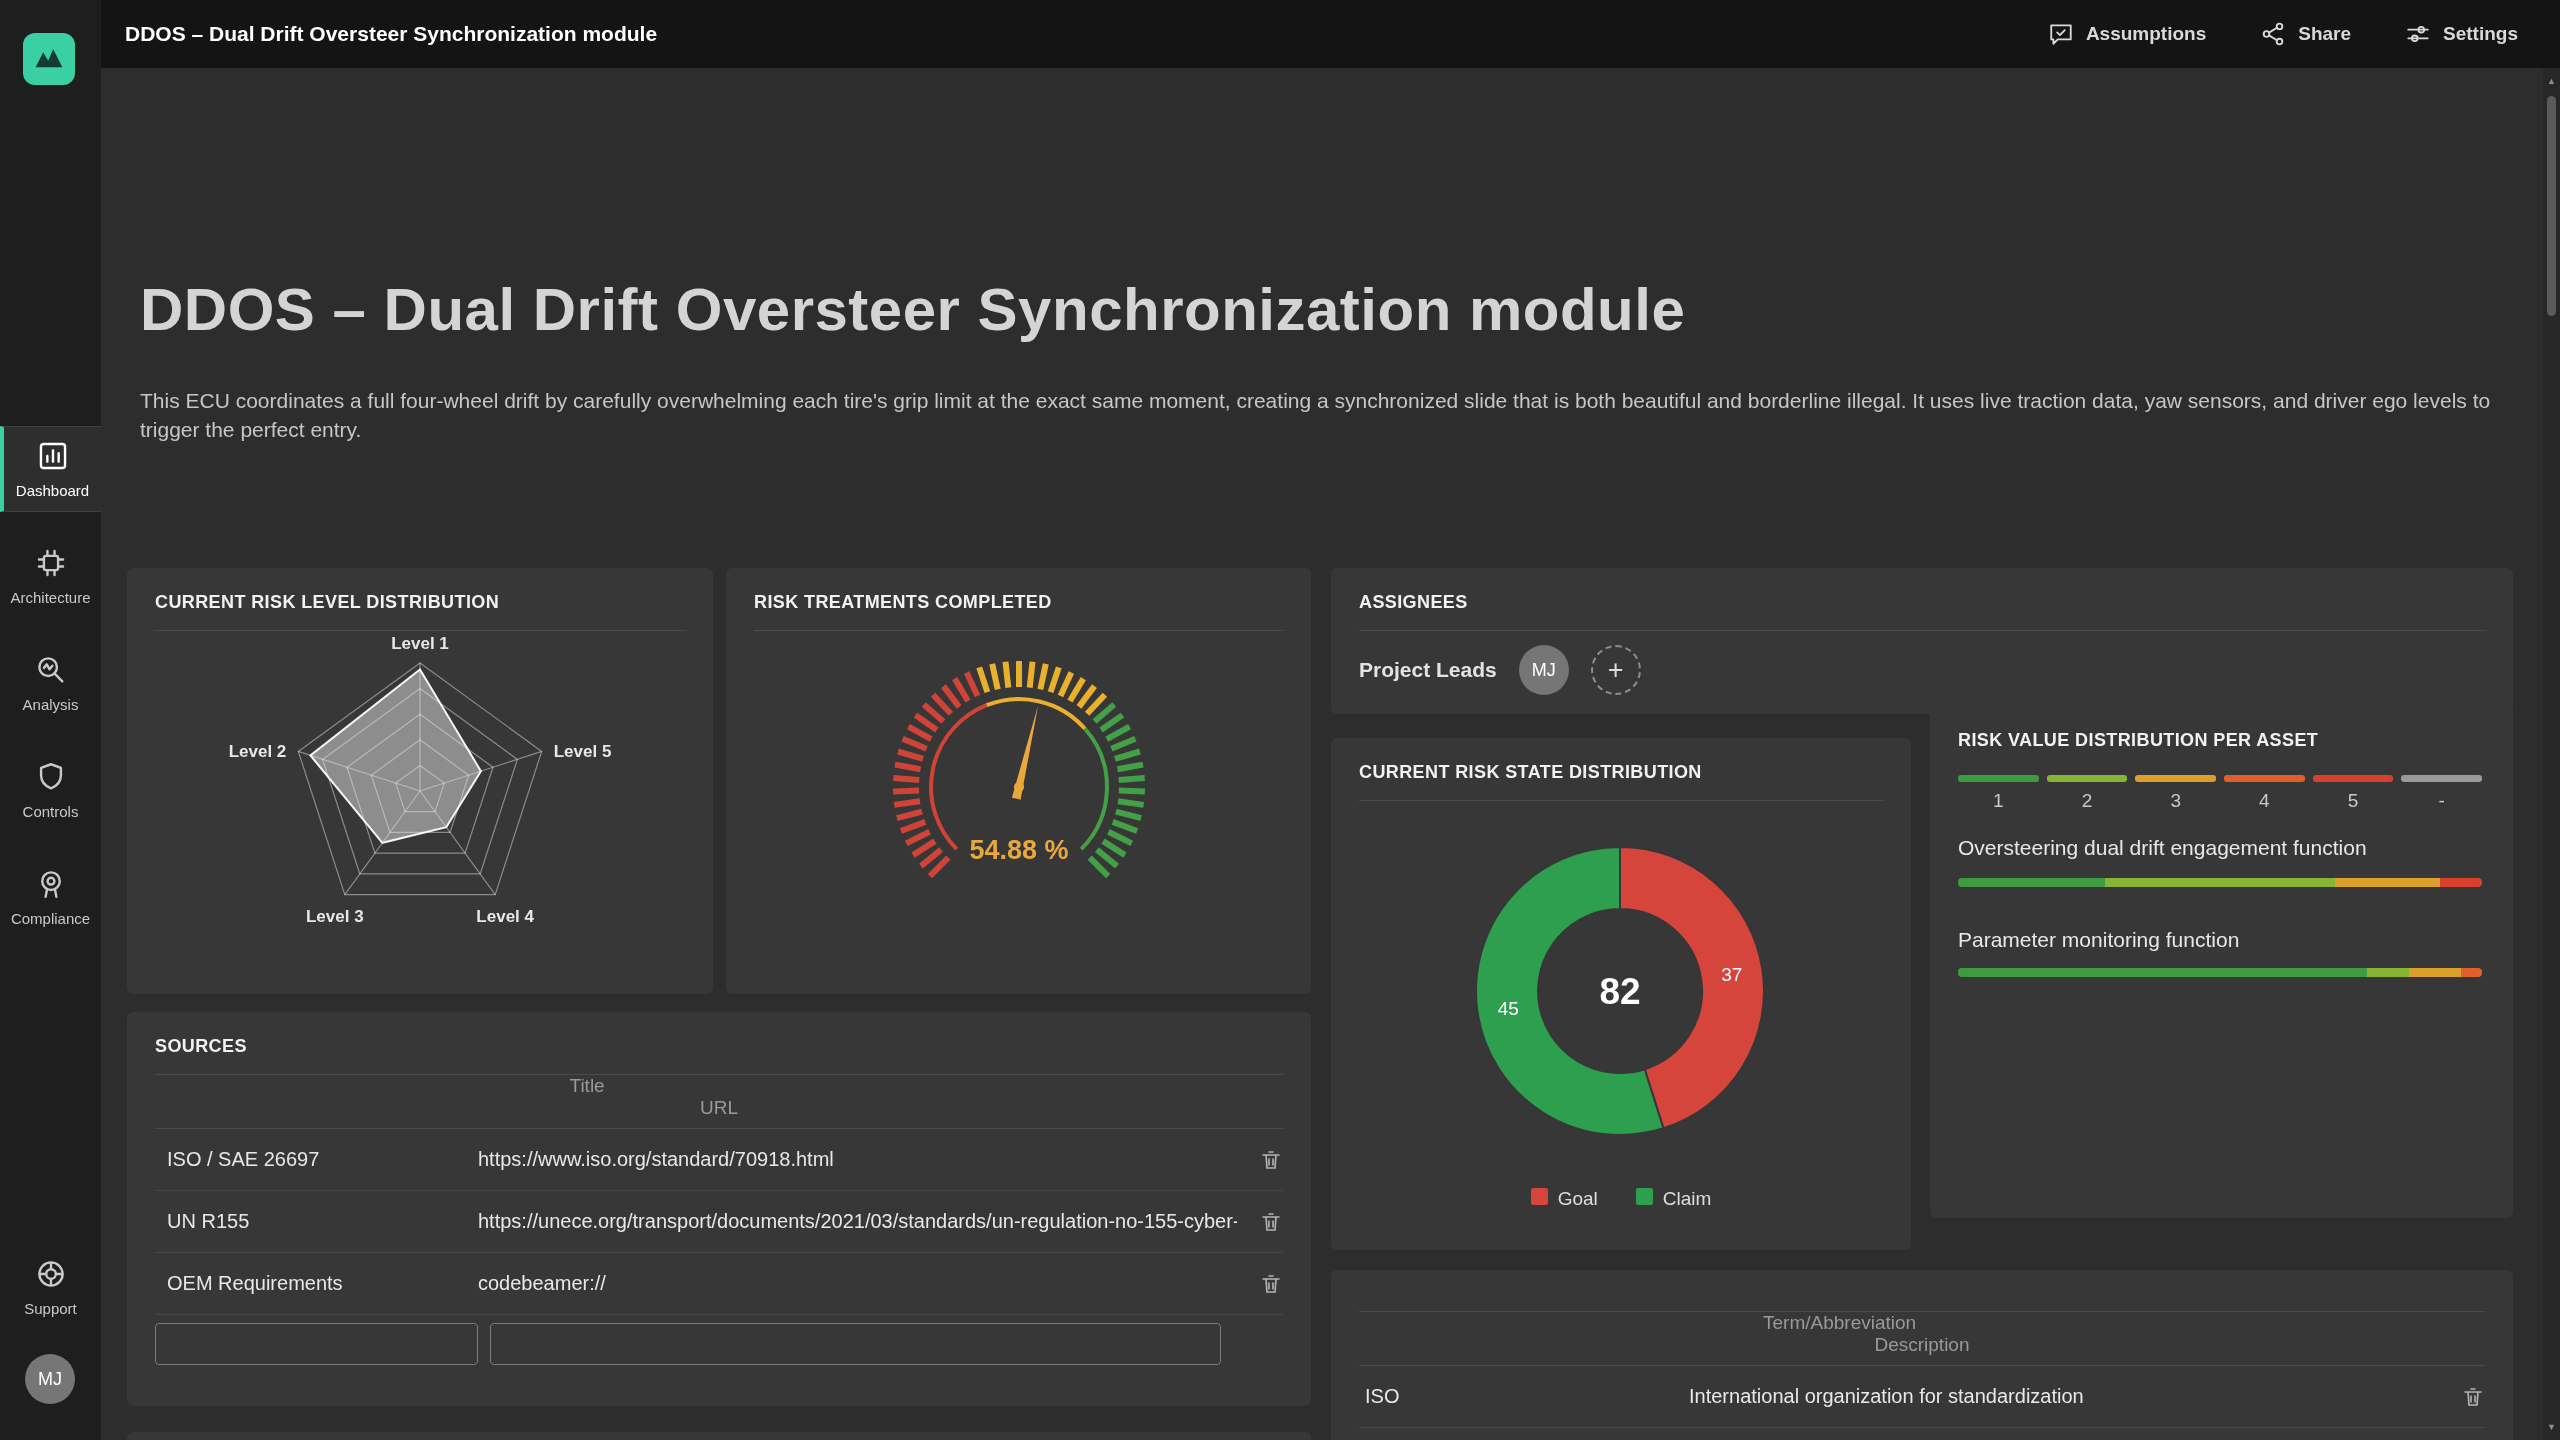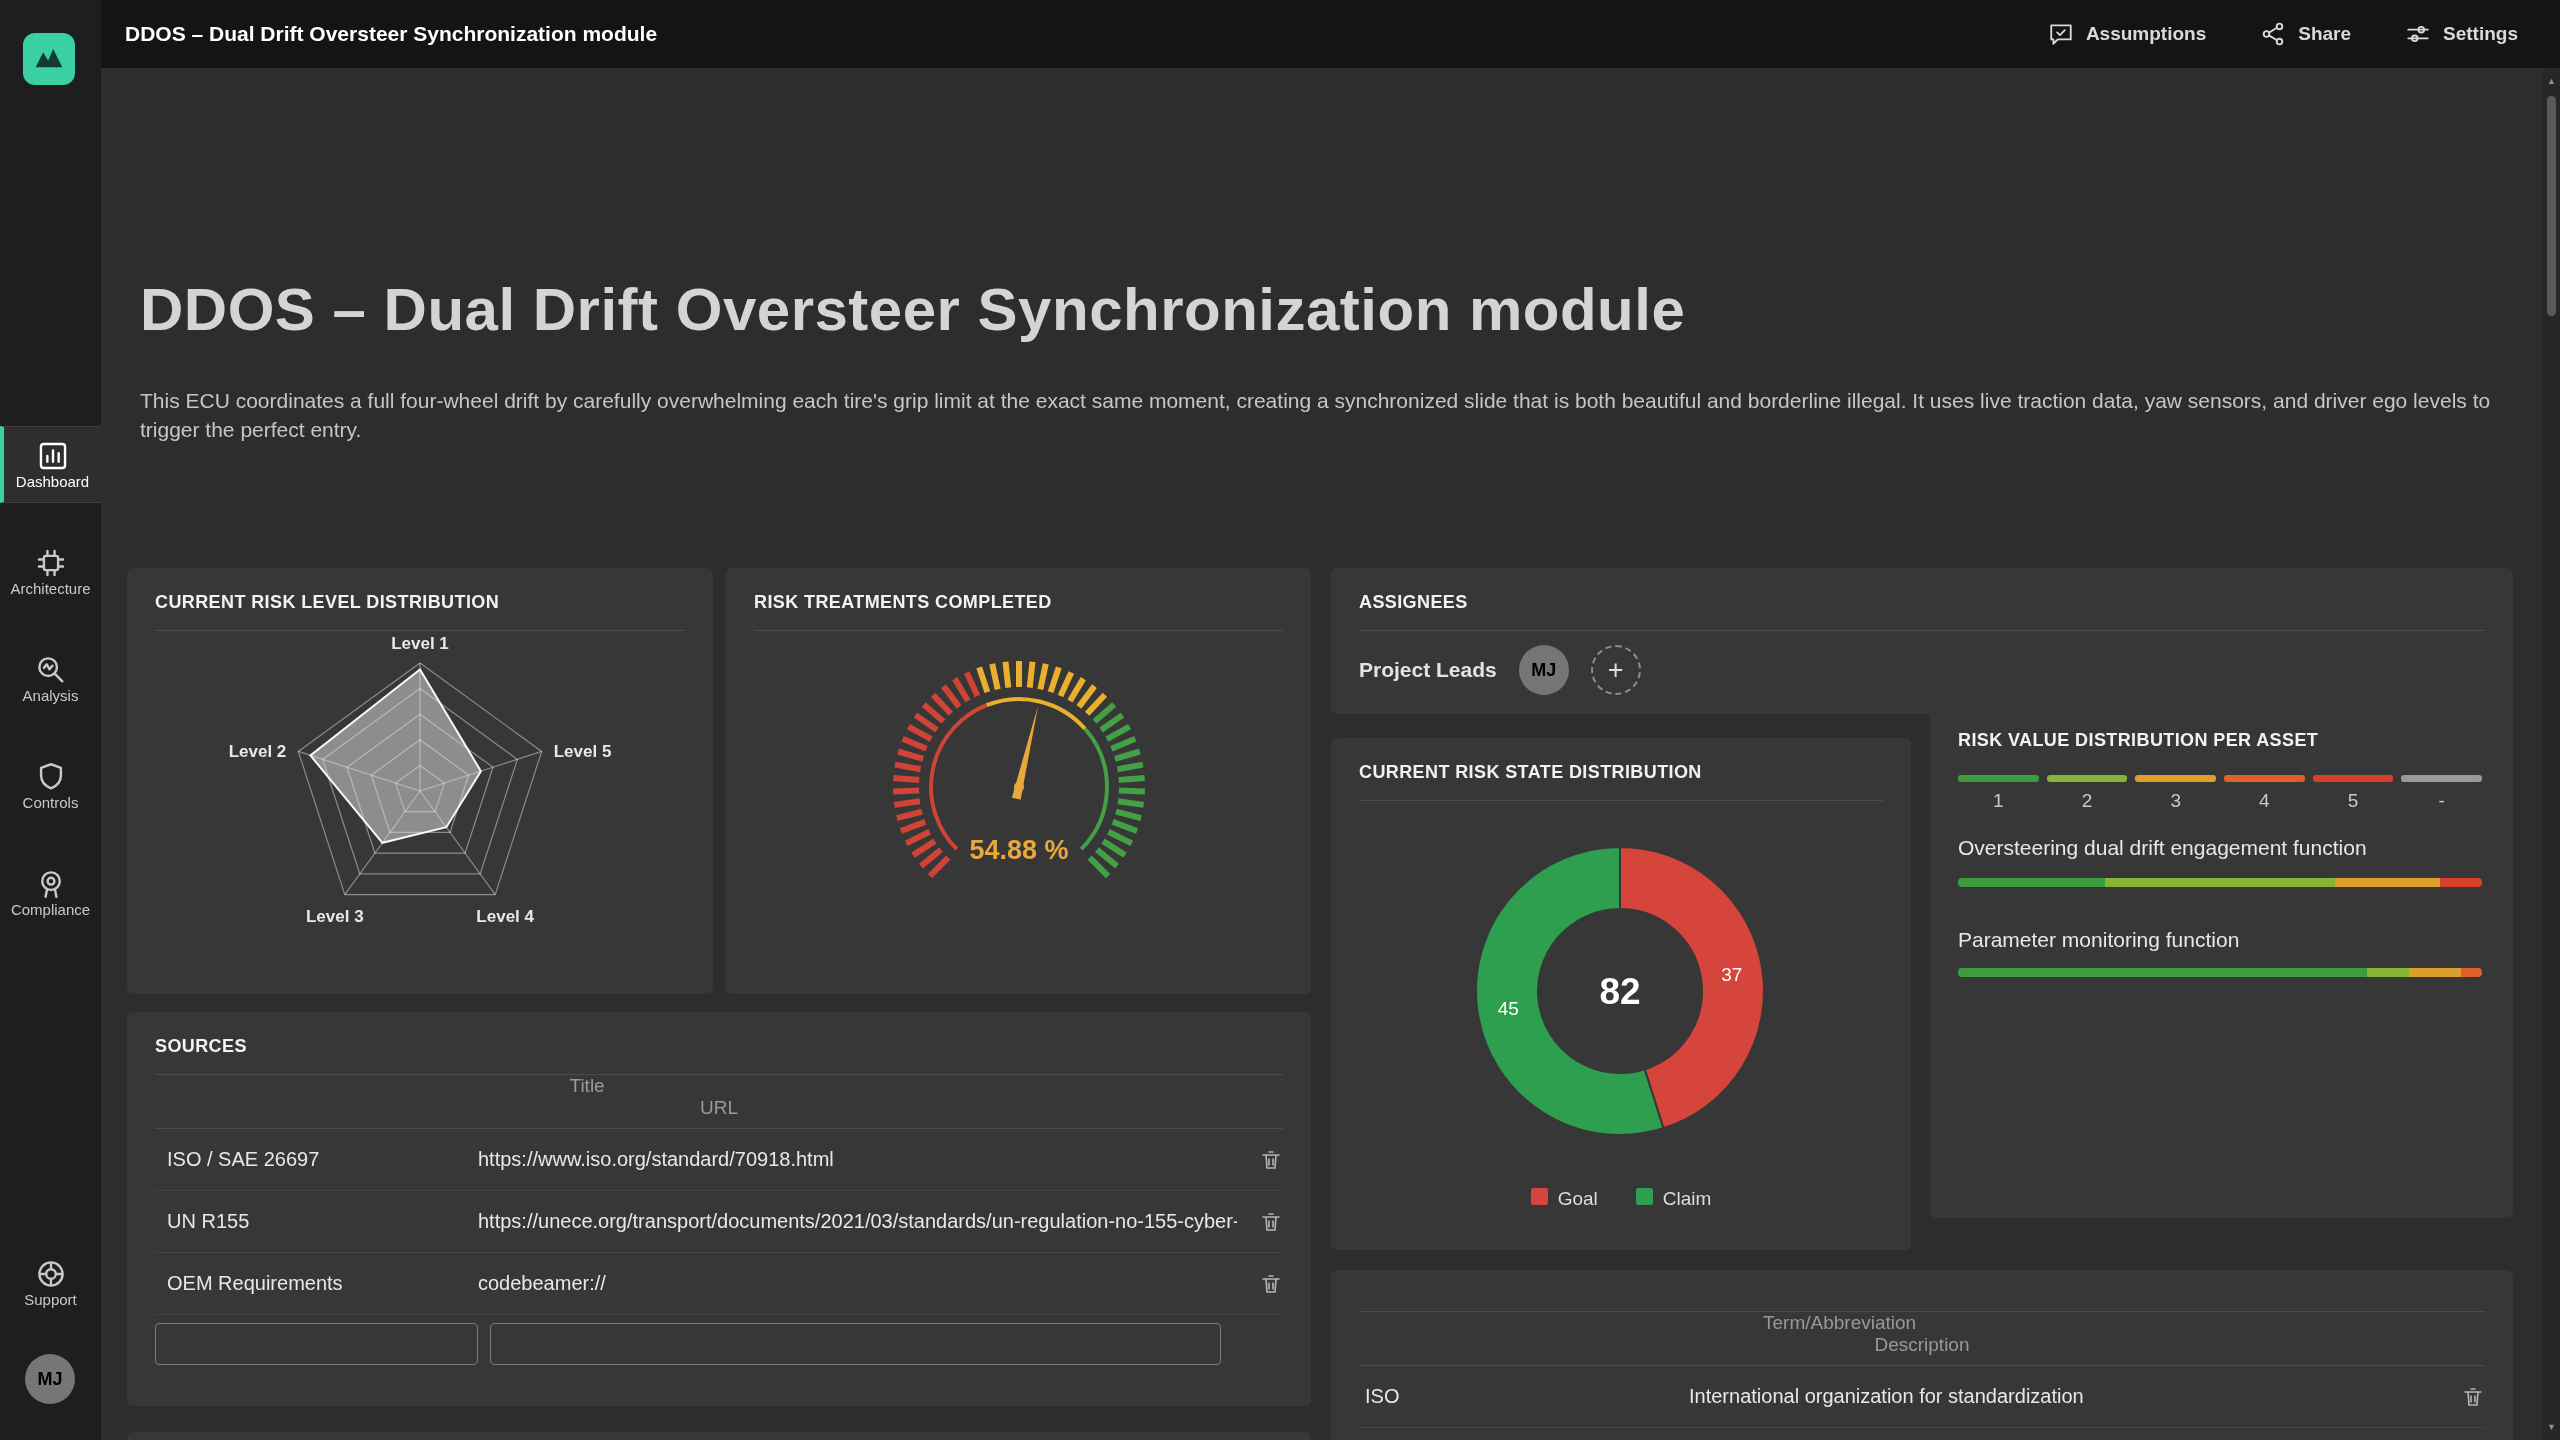--- a/index.html
+++ b/index.html
@@ -12,26 +12,26 @@
   header{position:absolute;left:0;top:0;width:2560px;height:68px;background:#141414;z-index:5;}
   .app-title{position:absolute;left:125px;top:0;line-height:68px;font-size:21px;font-weight:bold;color:#ffffff;}
   .header-actions{position:absolute;right:42px;top:0;height:68px;display:flex;gap:54px;align-items:center;}
   .hbtn{display:flex;align-items:center;gap:12px;background:none;border:0;color:#d9d9d9;font-size:19px;font-weight:bold;cursor:pointer;}
   .hbtn svg{display:block;}
 
   
   nav{position:absolute;left:0;top:0;width:101px;height:1440px;background:#1e1e1e;z-index:10;}
   .logo{position:absolute;left:23px;top:33px;width:52px;height:52px;border-radius:12px;background:#3bcfa4;
     display:flex;align-items:center;justify-content:center;cursor:pointer;}
-  .nav-item{position:absolute;left:0;width:101px;display:flex;flex-direction:column;align-items:center;
+  .nav-item{position:absolute;left:0;width:101px;display:flex;flex-direction:column;align-items:center;gap:9px;
     padding:12px 0;color:#c9c9c9;font-size:15px;cursor:pointer;}
   .nav-item.active{background:#2e2e2e;border-left:4px solid #3bcfa4;padding-left:0;
     border-top:1px solid rgba(255,255,255,.09);border-bottom:1px solid rgba(255,255,255,.09);color:#ffffff;}
-  .avatar{width:50px;height:50px;border-radius:50%;background:#767676;color:#000000;display:flex;
-    align-items:center;justify-content:center;font-size:18px;font-weight:bold;cursor:pointer;}
+  .avatar{width:50px;height:50px;border-radius:50%;background:#767676;color:#ffffff;display:flex;
+    align-items:center;justify-content:center;font-size:18px;font-weight:normal;cursor:pointer;}
   .sidebar-avatar{position:absolute;left:25px;top:1354px;}
 
   
   h1{position:absolute;left:140px;top:278px;font-size:60px;line-height:64px;color:#d4d4d4;letter-spacing:.5px;}
   .page-desc{position:absolute;left:140px;top:386px;width:2360px;font-size:21px;line-height:29px;color:#c6c6c6;}
 
   
   .card{position:absolute;background:#373737;border-radius:6px;}
   .card-head{padding:24px 28px 0;}
   .card-title{font-size:18px;font-weight:bold;color:#f2f2f2;letter-spacing:.4px;}

